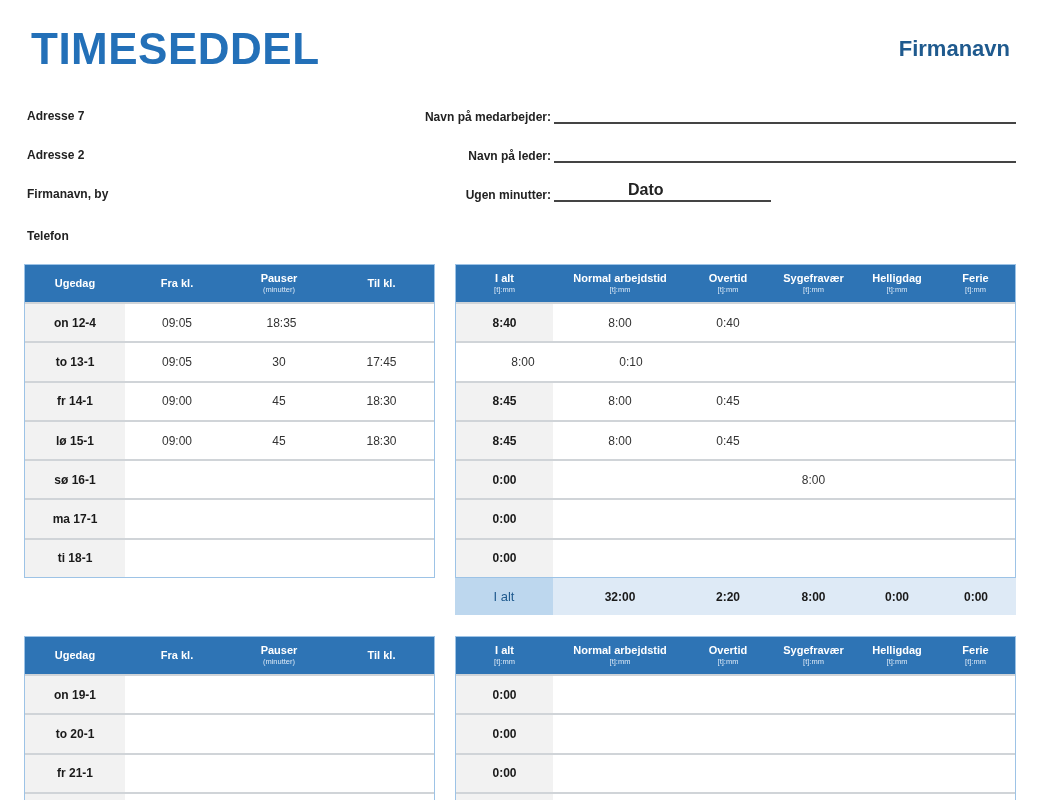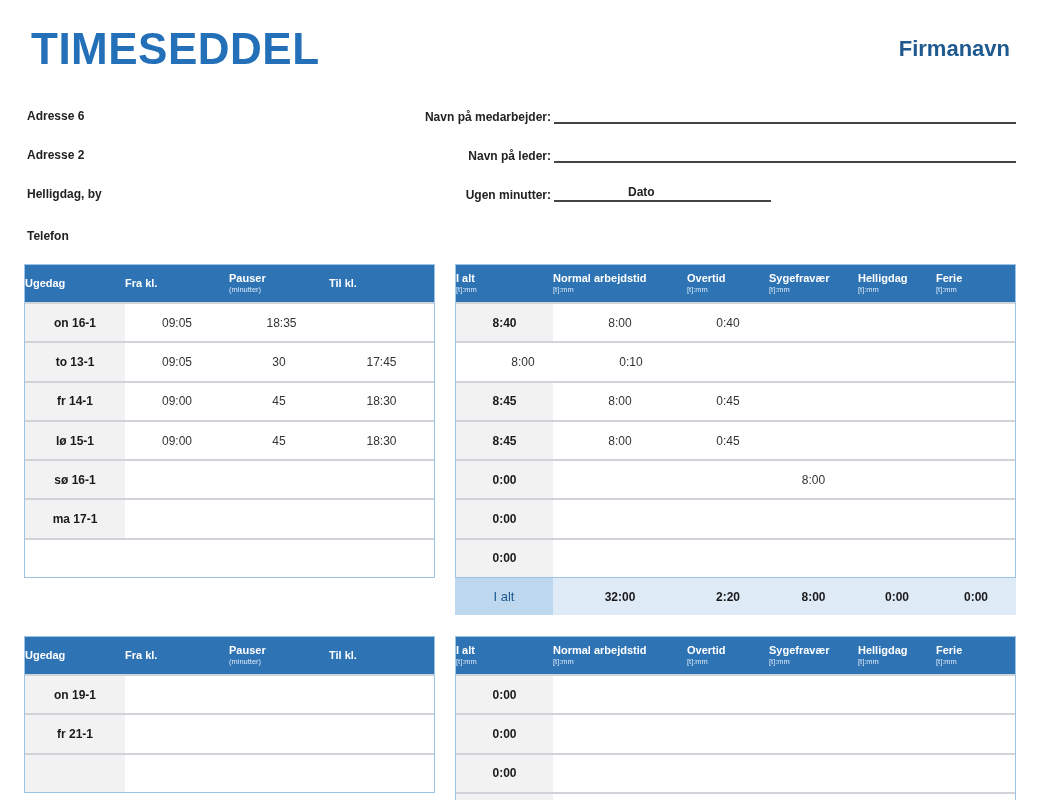--- a/index.html
+++ b/index.html
@@ -7,44 +7,44 @@
   body { font-family: "Liberation Sans", "DejaVu Sans", sans-serif; color: #1a1a1a; position: relative; }
 
   .title { position: absolute; left: 31px; top: 24px; font-size: 44px; font-weight: bold; color: #2370B8; letter-spacing: 0.5px; }
   .company { position: absolute; right: 32px; top: 36px; font-size: 22px; font-weight: bold; color: #1F5A8E; }
 
   .addr { position: absolute; left: 27px; font-size: 12px; font-weight: bold; color: #222; }
 
   .field-row { position: absolute; display: flex; align-items: flex-end; font-size: 12px; font-weight: bold; color: #222; }
   .field-label { text-align: right; white-space: nowrap; padding-right: 3px; }
   .field-line { border-bottom: 2px solid #444; height: 16px; position: relative; }
-  .field-line .val { position: absolute; left: 0; right: 0; bottom: 1px; text-align: center; font-weight: bold; font-size: 12px; }
+  .field-line .val { position: absolute; left: 0; right: 0; bottom: 1px; text-align: center; font-weight: bold; font-size: 16px; }
 
   .tbl { position: absolute; border: 1px solid #9DC3E6; border-top: none; background: #fff; }
   .tbl .hdr { display: flex; background: #2E74B5; color: #fff; height: 38px; border-top: 1px solid #9DC3E6; }
-  .tbl .hdr .h { flex: none; display: flex; flex-direction: column; justify-content: center; align-items: flex-start; text-align: center; font-size: 11px; font-weight: bold; line-height: 13px; }
+  .tbl .hdr .h { flex: none; display: flex; flex-direction: column; justify-content: center; align-items: center; text-align: center; font-size: 11px; font-weight: bold; line-height: 13px; }
   .tbl .hdr .h small { font-size: 7.5px; font-weight: normal; color: #dbe8f6; line-height: 10px; }
   .tbl .row { display: flex; height: 39.3px; border-top: 2px solid #D0D4D8; }
   .tbl .row:first-of-type { border-top: none; }
   .tbl .c { flex: none; display: flex; align-items: center; justify-content: center; font-size: 12px; color: #333; }
   .tbl .c.first { background: #F2F2F2; font-weight: bold; color: #1a1a1a; }
 
   .total-row { position: absolute; display: flex; height: 37px; background: #DEEAF6; }
   .total-row .c { flex: none; display: flex; align-items: center; justify-content: center; font-size: 12px; font-weight: bold; color: #1a1a1a; }
   .total-row .c.first { background: #BDD7EE; color: #1F5A8E; font-size: 13px; font-weight: normal; }
 </style>
 </head>
 <body>
 
 <div class="title">TIMESEDDEL</div>
 <div class="company">Firmanavn</div>
 
-<div class="addr" style="top:109px">Adresse 6</div>
+<div class="addr" style="top:109px">Adresse 7</div>
 <div class="addr" style="top:148px">Adresse 2</div>
-<div class="addr" style="top:187px">Helligdag, by</div>
+<div class="addr" style="top:187px">Firmanavn, by</div>
 <div class="addr" style="top:229px">Telefon</div>
 
 <div class="field-row" style="left:380px; top:108px;">
   <div class="field-label" style="width:174px">Navn på medarbejder:</div>
   <div class="field-line" style="width:462px">
       <span class="val"></span>
     </div>
 </div>
 <div class="field-row" style="left:380px; top:147px;">
   <div class="field-label" style="width:174px">Navn på leder:</div>
@@ -69,21 +69,21 @@
       </div>
     <div class="h" style="width:100px">
         <span>Pauser</span>
         <small>(minutter)</small>
       </div>
     <div class="h" style="width:105px">
         <span>Til kl.</span>
       </div>
   </div>
   <div class="row">
-    <div class="c first" style="width:100px">on 16-1</div>
+    <div class="c first" style="width:100px">on 12-4</div>
     <div class="c" style="width:104px">09:05</div>
     <div class="c" style="width:105px">18:35</div>
   </div>
   <div class="row">
     <div class="c first" style="width:100px">to 13-1</div>
     <div class="c" style="width:104px">09:05</div>
     <div class="c" style="width:100px">30</div>
     <div class="c" style="width:105px">17:45</div>
   </div>
   <div class="row">
@@ -104,20 +104,21 @@
     <div class="c" style="width:100px"></div>
     <div class="c" style="width:105px"></div>
   </div>
   <div class="row">
     <div class="c first" style="width:100px">ma 17-1</div>
     <div class="c" style="width:104px"></div>
     <div class="c" style="width:100px"></div>
     <div class="c" style="width:105px"></div>
   </div>
   <div class="row">
+    <div class="c first" style="width:100px">ti 18-1</div>
     <div class="c" style="width:104px"></div>
     <div class="c" style="width:100px"></div>
     <div class="c" style="width:105px"></div>
   </div>
 </div>
 
 <div class="tbl" style="left:455px; top:264px; width:561px;">
   <div class="hdr">
     <div class="h" style="width:97px">
         <span>I alt</span>
@@ -226,20 +227,26 @@
         <span>Til kl.</span>
       </div>
   </div>
   <div class="row">
     <div class="c first" style="width:100px">on 19-1</div>
     <div class="c" style="width:104px"></div>
     <div class="c" style="width:100px"></div>
     <div class="c" style="width:105px"></div>
   </div>
   <div class="row">
+    <div class="c first" style="width:100px">to 20-1</div>
+    <div class="c" style="width:104px"></div>
+    <div class="c" style="width:100px"></div>
+    <div class="c" style="width:105px"></div>
+  </div>
+  <div class="row">
     <div class="c first" style="width:100px">fr 21-1</div>
     <div class="c" style="width:104px"></div>
     <div class="c" style="width:100px"></div>
     <div class="c" style="width:105px"></div>
   </div>
   <div class="row">
     <div class="c first" style="width:100px"></div>
     <div class="c" style="width:104px"></div>
     <div class="c" style="width:100px"></div>
     <div class="c" style="width:105px"></div>

